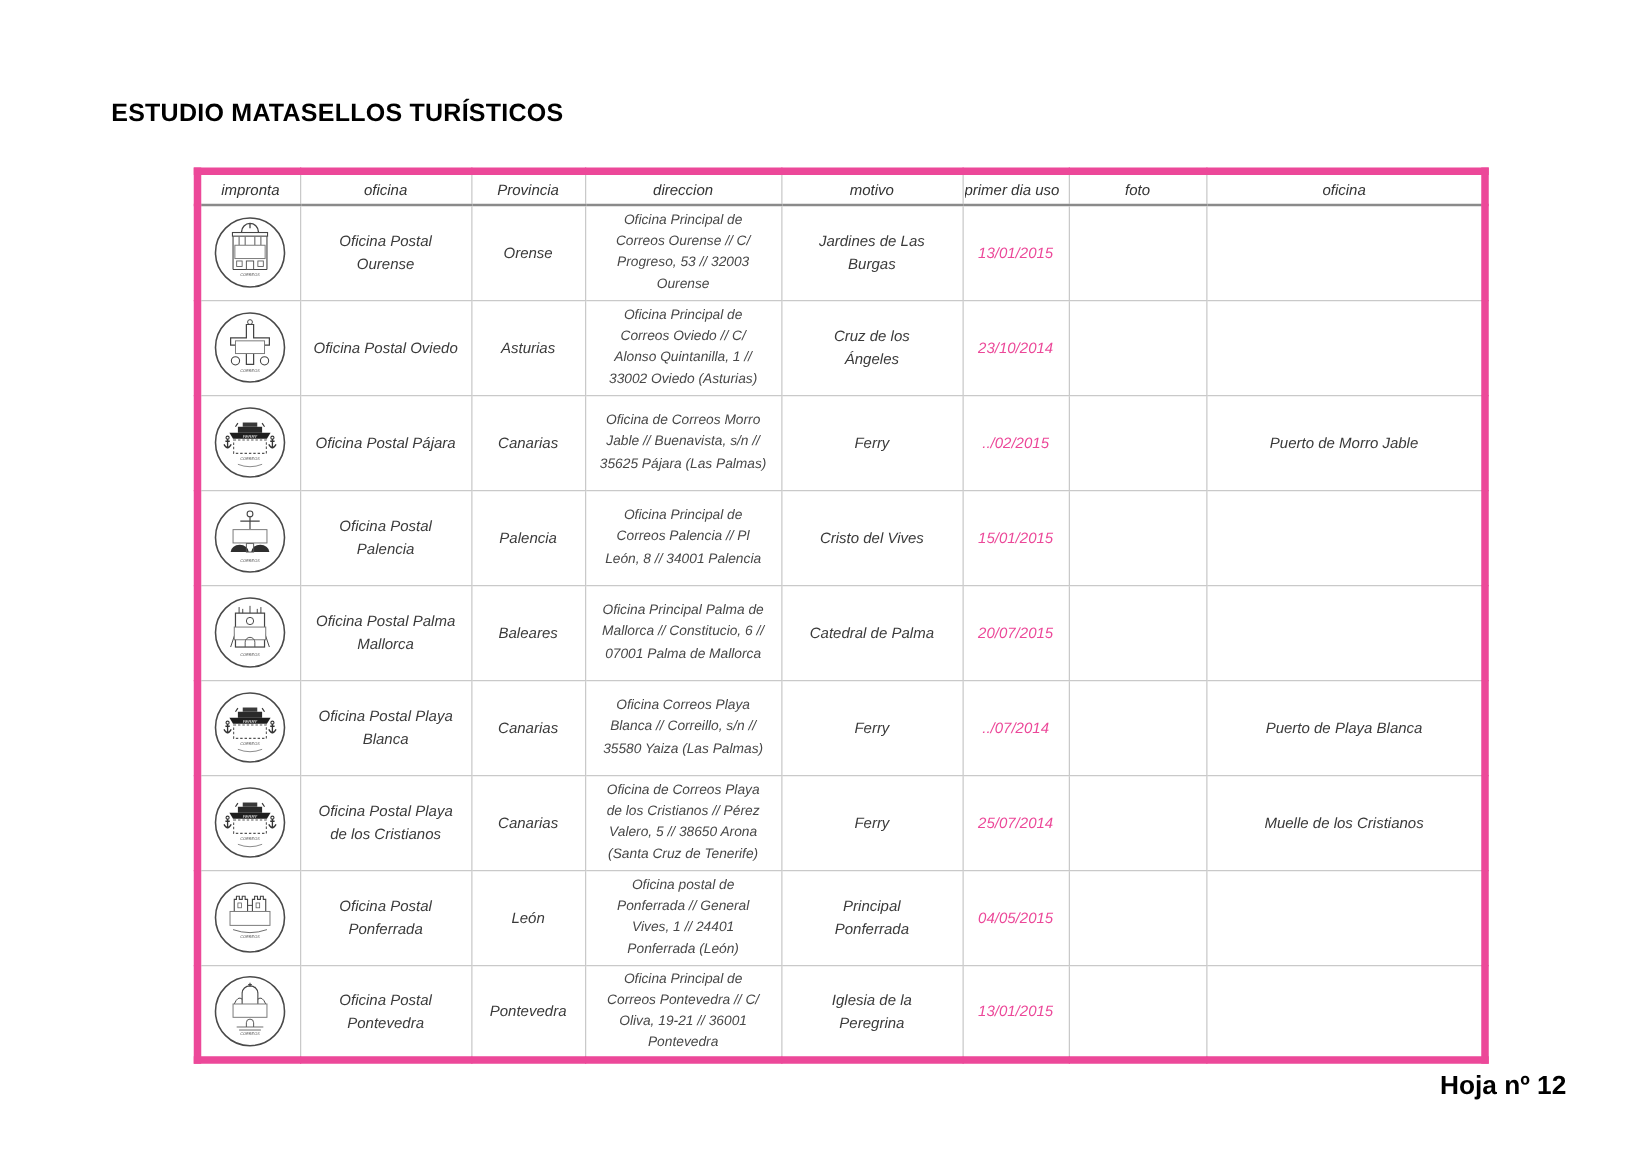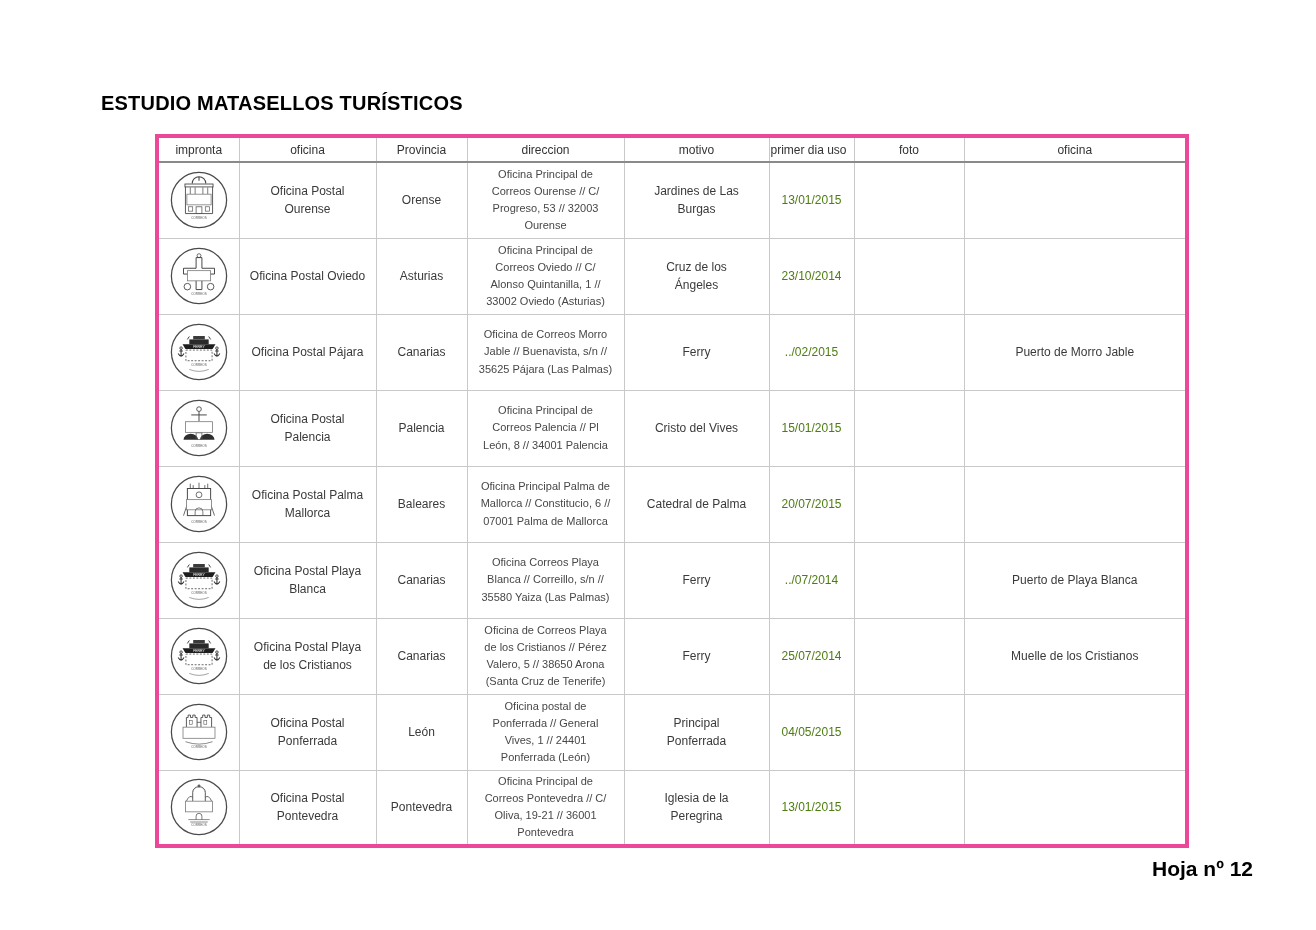--- a/index.html
+++ b/index.html
@@ -1,43 +1,43 @@
 <!DOCTYPE html>
 <html><head>
 <meta charset="utf-8">
 <style>
   html,body{margin:0;padding:0;background:#ffffff;}
   .page{
     position:relative;width:1316px;height:930px;background:#fff;
     font-family:"Liberation Sans",sans-serif;color:#3a3a3a;overflow:hidden;
   }
   .title{
-    position:absolute;left:85px;top:76px;margin:16px;
+    position:absolute;left:85px;top:76px;margin:4px;
     font-size:20px;font-weight:bold;color:#000;letter-spacing:.2px;
   }
   table.grid{
     position:absolute;left:155px;top:134px;width:1030px;
-    border-collapse:collapse;table-layout:fixed;border:4px solid #ec4899;
+    border-collapse:collapse;table-layout:fixed;border:6px solid #ec4899;font-style:italic;
   }
   .grid th,.grid td{
     border:1px solid #c9c9c9;text-align:center;vertical-align:middle;
     font-size:12px;color:#3a3a3a;overflow:hidden;
   }
   .grid thead th{
     height:21px;font-weight:normal;color:#333;
     border-top:2px solid #8a8a8a;border-bottom:2px solid #8a8a8a;
   }
   .grid tbody tr{height:76px;}
   .hclip{display:flex;justify-content:flex-start;overflow:hidden;}
   .hclip span{white-space:nowrap;flex:0 0 auto;}
   td.c1{padding:0 8px;line-height:1.5;margin-top:29px;}
   td.c2{padding:12px 4px;}
   td.c3{font-size:11px;line-height:1.55;padding:0 11px;color:#474747;}
   td.c4{padding:0 20px;line-height:1.5;}
-  td.c5{color:#4d7c0f;}
+  td.c5{color:#ec4899;}
   td.c7{padding:0 8px;}
   .stamp{display:flex;justify-content:center;align-items:center;width:100%;height:100%;}
   .footer{
     position:absolute;left:1152px;top:857px;
     font-size:21px;font-weight:bold;color:#000;
   }
 </style>
 </head>
 <body>
 

